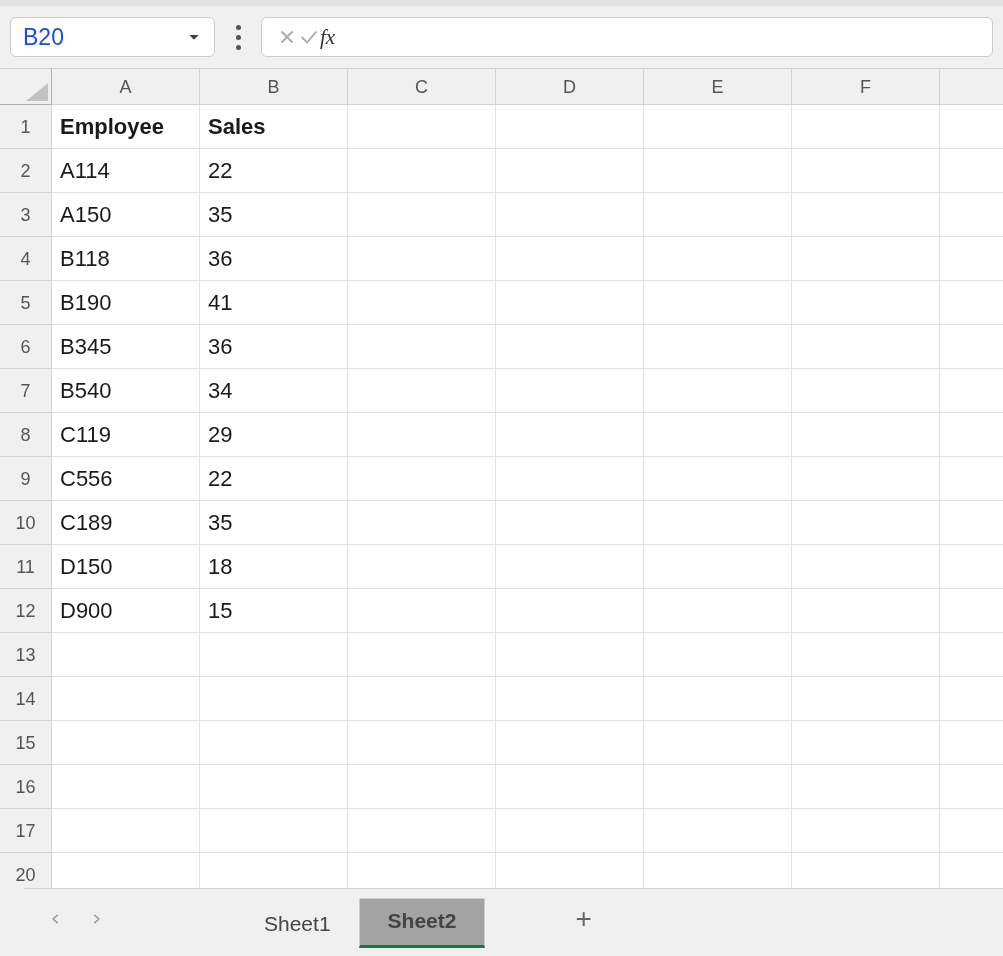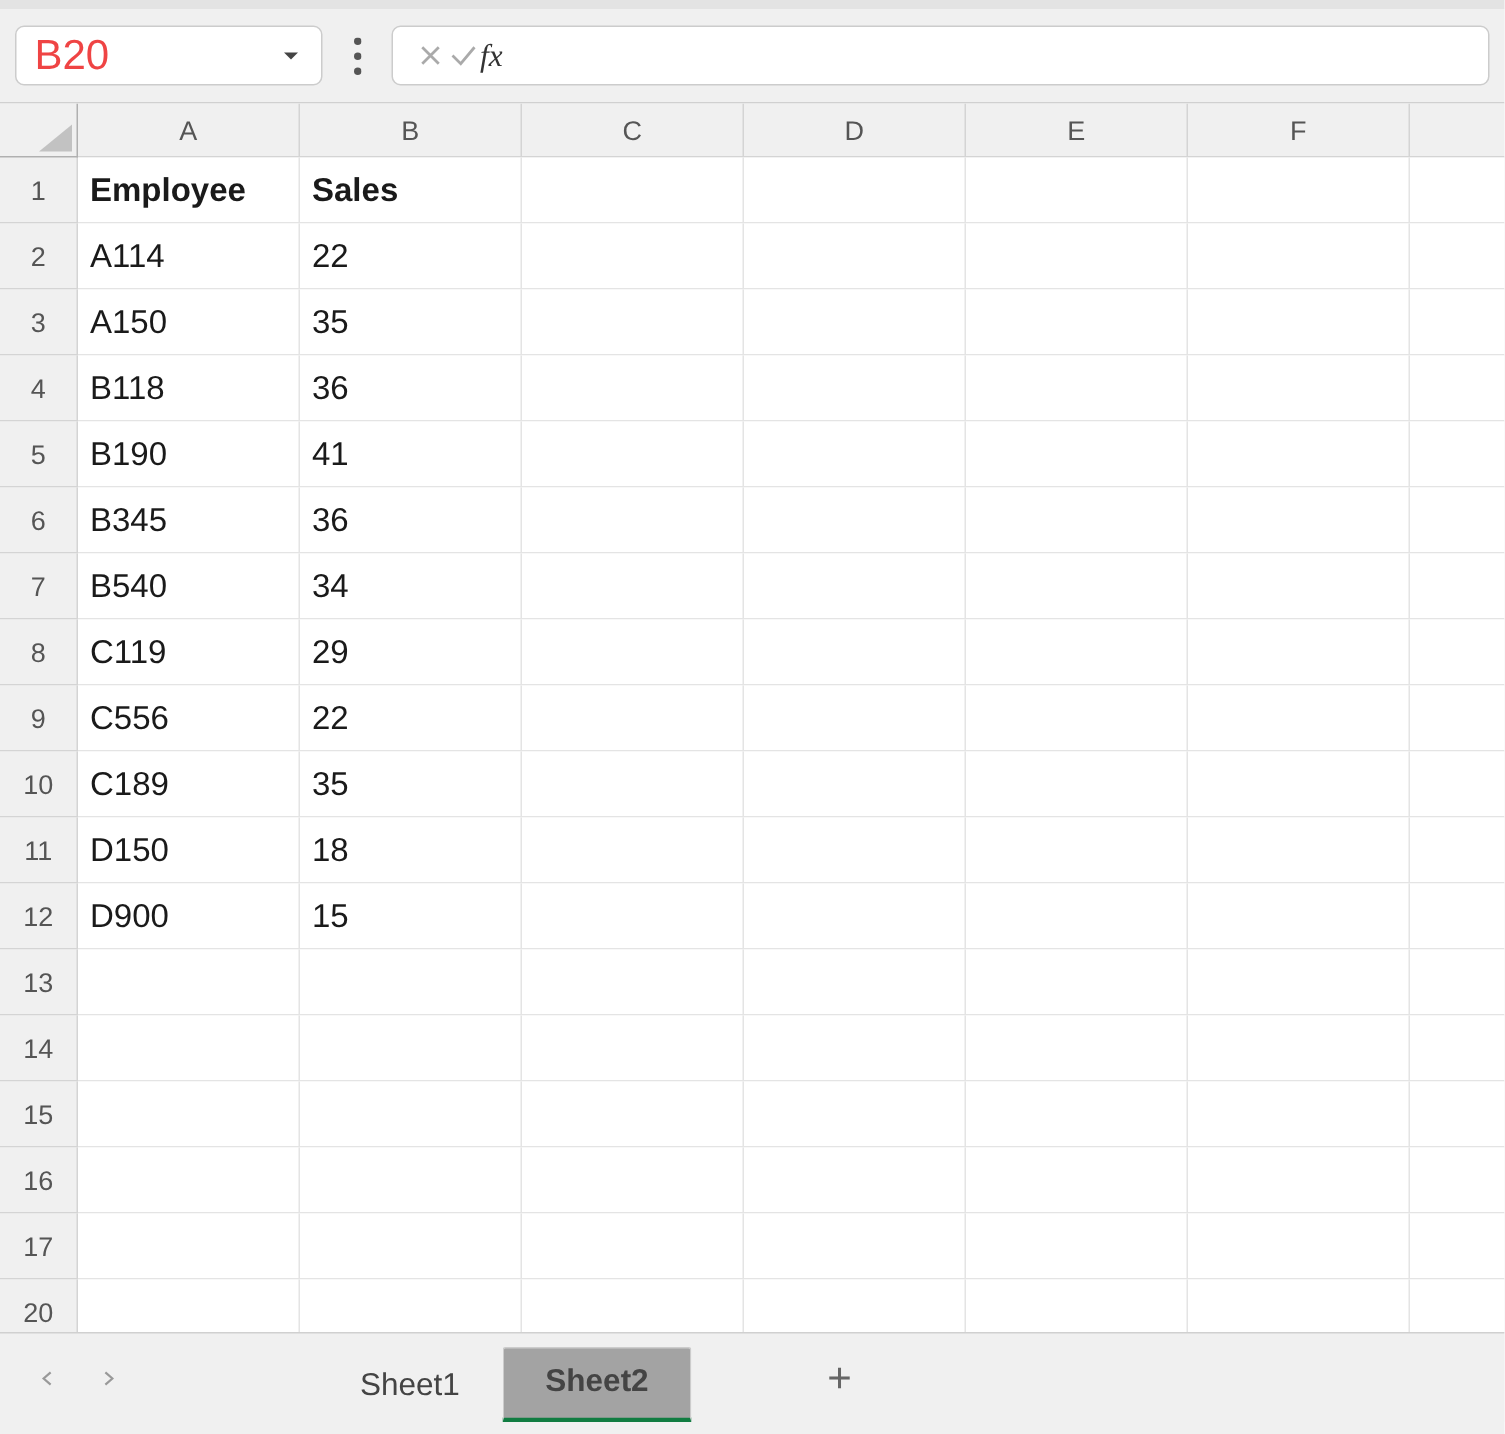--- a/index.html
+++ b/index.html
@@ -1,39 +1,39 @@
 <!DOCTYPE html>
 <html><head>
 <meta charset="utf-8">
 <style>
 * { box-sizing: border-box; margin: 0; padding: 0; }
 body { font-family: 'Segoe UI', Arial, sans-serif; font-size: 15px; background: #f0f0f0; overflow: hidden; width: 1003px; height: 956px; }
 
 .topbar { display: flex; align-items: center; height: 68px; padding: 0 10px; background: #f0f0f0; border-top: 6px solid #e3e3e3; gap: 8px; }
 .namebox-wrap { display: flex; align-items: center; background: #fff; border: 1px solid #ccc; border-radius: 6px; height: 40px; width: 205px; padding: 0 12px; justify-content: space-between; }
-.namebox-text { font-size: 28px; color: #ef4444; }
+.namebox-text { font-size: 23px; color: #1d4ed8; }
 .chev { width: 16px; fill: #444; cursor: pointer; }
 .more-btn { width: 30px; height: 40px; display: flex; align-items: center; justify-content: center; cursor: pointer; }
 .more-btn svg { width: 5px; fill: #555; }
 .fbar { display: flex; align-items: center; background: #fff; border: 1px solid #ccc; border-radius: 6px; height: 40px; flex: 1; padding: 0 14px; }
 .fbar svg { width: 22px; stroke: #aaa; fill: none; stroke-width: 2; }
 .fx { font-family: Georgia, 'Times New Roman', serif; font-style: italic; font-size: 21px; color: #333; cursor: pointer; }
 .finput { flex: 1; border: none; outline: none; height: 100%; font-size: 19px; }
 
 .grid-area { position: relative; background: #fff; height: 820px; overflow: hidden; border-top: 1px solid #d0d0d0; }
 .grid { display: grid; grid-template-columns: 52px 148px 148px 148px 148px 148px 148px 148px; }
 .hdr { background: #f0f0f0; color: #555; font-size: 18px; text-align: center; border-right: 1px solid #d4d4d4; border-bottom: 1px solid #d4d4d4; height: 36px; line-height: 36px; user-select: none; cursor: pointer; }
 .corner { background: #f0f0f0; position: relative; border-right: 1px solid #b0b0b0; border-bottom: 1px solid #b0b0b0; cursor: pointer; }
 .corner::after { content: ''; position: absolute; right: 3px; bottom: 3px; border-style: solid; border-width: 0 0 18px 22px; border-color: transparent transparent #c2c2c2 transparent; }
 .rowhdr { background: #f0f0f0; color: #555; font-size: 18px; text-align: center; border-right: 1px solid #d4d4d4; border-bottom: 1px solid #d4d4d4; height: 44px; line-height: 44px; user-select: none; cursor: pointer; }
 .cell { background: #fff; border-right: 1px solid #e4e4e4; border-bottom: 1px solid #e4e4e4; height: 44px; line-height: 44px; padding: 0 8px; font-size: 22px; color: #1a1a1a; white-space: nowrap; overflow: visible; cursor: cell; }
 .cell.b { font-weight: 700; }
 .cell.r { }
 
-.bottombar { display: flex; align-items: center; height: 60px; background: #f0f0f0; border-top: 1px solid #d0d0d0; padding: 0 12px; font-size: 21px; color: #444; }
+.bottombar { display: flex; align-items: center; height: 60px; background: #f0f0f0; border-top: 1px solid #d0d0d0; padding: 0 12px; font-size: 21px; color: #444; margin-left: 24px; }
 .navbtn { width: 40px; height: 40px; display: flex; align-items: center; justify-content: center; cursor: pointer; }
 .navbtn svg { width: 14px; stroke: #999; fill: none; stroke-width: 2.5; }
 .tabs { display: flex; margin-left: 120px; align-items: flex-end; height: 100%; }
 .tab { padding: 10px 28px 12px 28px; cursor: pointer; position: relative; }
 .tab.active { background: #a3a3a3; border-top: 1px solid #ccc; border-left: 1px solid #ccc; border-right: 1px solid #ccc; border-bottom: 3px solid #107c41; font-weight: 600; border-radius: 2px 2px 0 0; }
 .addtab { margin-left: 70px; font-size: 28px; color: #666; cursor: pointer; padding: 0 20px; font-weight: 300; }
 </style>
 </head>
 <body>
 

